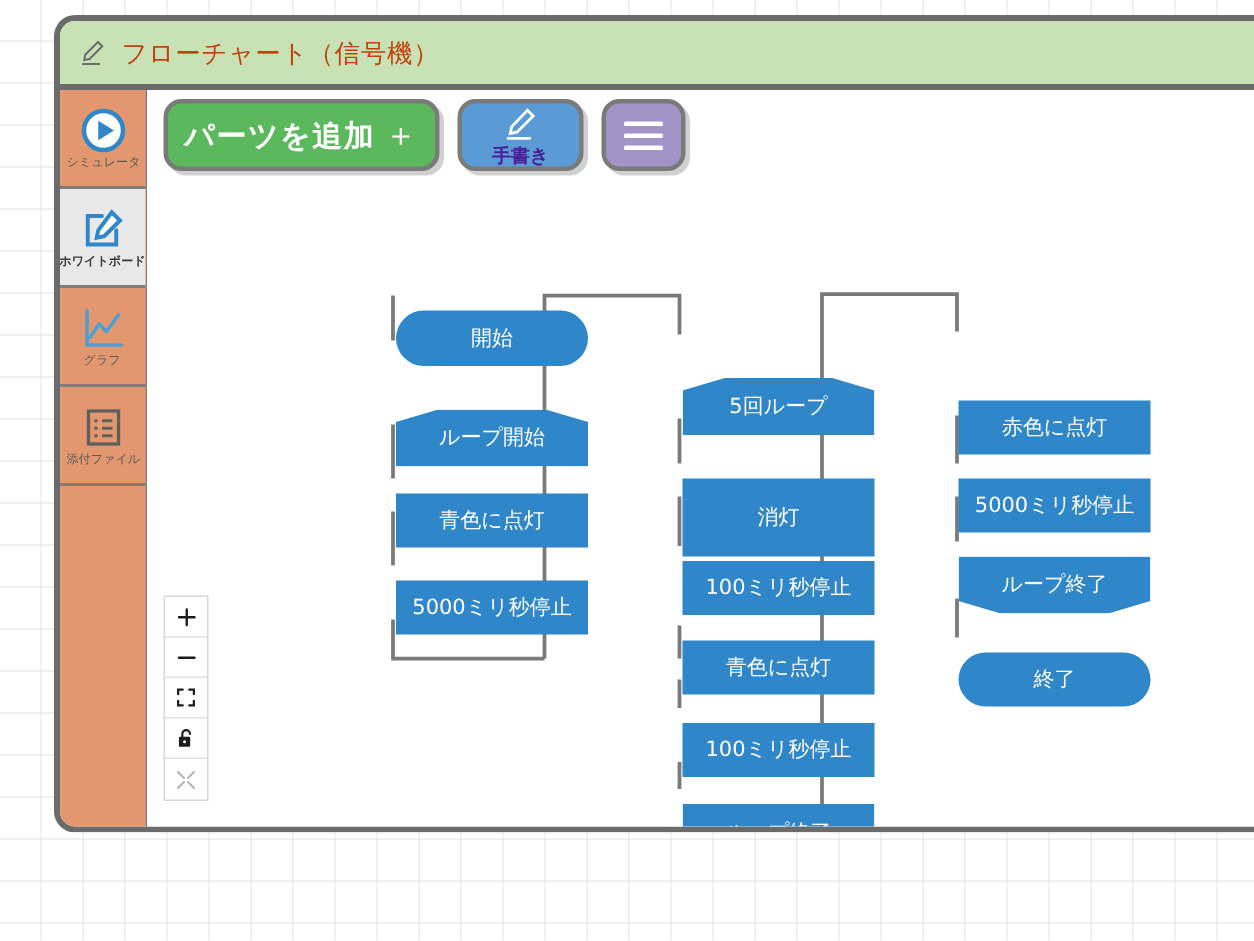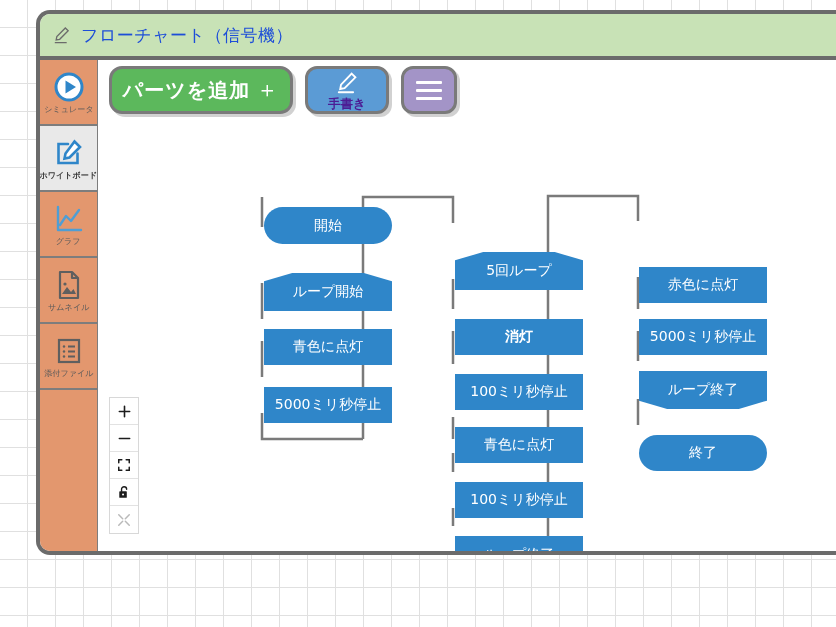--- a/index.html
+++ b/index.html
@@ -38,21 +38,21 @@
     background: #c8e2b6;
     border-bottom: 4px solid #6b6b6b;
     display: flex;
     align-items: center;
     padding-left: 12px;
     gap: 9px;
   }
   #title-bar .pen-wrap { display:flex; align-items:center; }
   #title-text {
     font-size: 17px;
-    color: #1d4ed8;
+    color: #c2410c;
     letter-spacing: 0.5px;
     white-space: nowrap;
   }
 
   
   #window-body { display: flex; height: 495px; }
 
   
   #sidebar {
     width: 58px;
@@ -110,21 +110,20 @@
     user-select: none;
   }
   #btn-add-parts {
     background: #5cb85c;
     width: 184px; height: 48px;
     color: #ffffff;
     font-size: 20px;
     font-weight: bold;
     letter-spacing: 1px;
     gap: 6px;
-    border-radius: 13px;
   }
   #btn-add-parts .plus { font-size: 22px; font-weight: normal; }
   #btn-handwrite {
     background: #5b9bd5;
     width: 84px; height: 48px;
     flex-direction: column;
     gap: 0px;
     color: #4c1d95;
   }
   #btn-handwrite .hw-label {
@@ -225,31 +224,20 @@
       <div class="side-item">
         <span class="side-icon">
           <svg width="34" height="34" viewBox="0 0 34 34" fill="none" stroke="#4f9ed4" stroke-width="2.4" stroke-linecap="round" stroke-linejoin="round">
             <path d="M6 5 V28 H29"></path>
             <path d="M8 23 L14 14 L19 19 L27 8"></path>
           </svg>
         </span>
         <span class="side-label">グラフ</span>
       </div>
 
-      <div class="side-item">
-        <span class="side-icon">
-          <svg width="34" height="34" viewBox="0 0 34 34" fill="none" stroke="#5f5f5f" stroke-width="2.2" stroke-linejoin="round">
-            <path d="M8 4 H20 L26 10 V30 H8 Z"></path>
-            <path d="M20 4 V10 H26"></path>
-            <circle cx="13" cy="16" r="1.6" fill="#5f5f5f" stroke="none"></circle>
-            <path d="M10 26 L15 19 L19 24 L21.5 21 L24 26 Z" fill="#5f5f5f" stroke="none"></path>
-          </svg>
-        </span>
-        <span class="side-label">サムネイル</span>
-      </div>
 
       <div class="side-item">
         <span class="side-icon">
           <svg width="34" height="34" viewBox="0 0 34 34" fill="none" stroke="#5f5f5f" stroke-width="2.2">
             <rect x="7" y="6" width="20" height="22"></rect>
             <circle cx="12" cy="12.5" r="1.2" fill="#5f5f5f" stroke="none"></circle>
             <circle cx="12" cy="17.5" r="1.2" fill="#5f5f5f" stroke="none"></circle>
             <circle cx="12" cy="22.5" r="1.2" fill="#5f5f5f" stroke="none"></circle>
             <path d="M16 12.5 H23 M16 17.5 H23 M16 22.5 H23" stroke-width="2"></path>
           </svg>
@@ -295,21 +283,21 @@
           </div>
           <div class="node" style="left: 166px; top: 269px; width: 128px; height: 36px;">
             <span>青色に点灯</span>
           </div>
           <div class="node" style="left: 166px; top: 327px; width: 128px; height: 36px;">
             <span>5000ミリ秒停止</span>
           </div>
           <div class="node loop-start" style="left: 357px; top: 192px; width: 128px; height: 38px;">
             <span>5回ループ</span>
           </div>
-          <div class="node" style="left: 357px; top: 259px; width: 128px; height: 36px; font-weight: bold;">
+          <div class="node" style="left: 357px; top: 259px; width: 128px; height: 52px;">
             <span>消灯</span>
           </div>
           <div class="node" style="left: 357px; top: 314px; width: 128px; height: 36px;">
             <span>100ミリ秒停止</span>
           </div>
           <div class="node" style="left: 357px; top: 367px; width: 128px; height: 36px;">
             <span>青色に点灯</span>
           </div>
           <div class="node" style="left: 357px; top: 422px; width: 128px; height: 36px;">
             <span>100ミリ秒停止</span>

